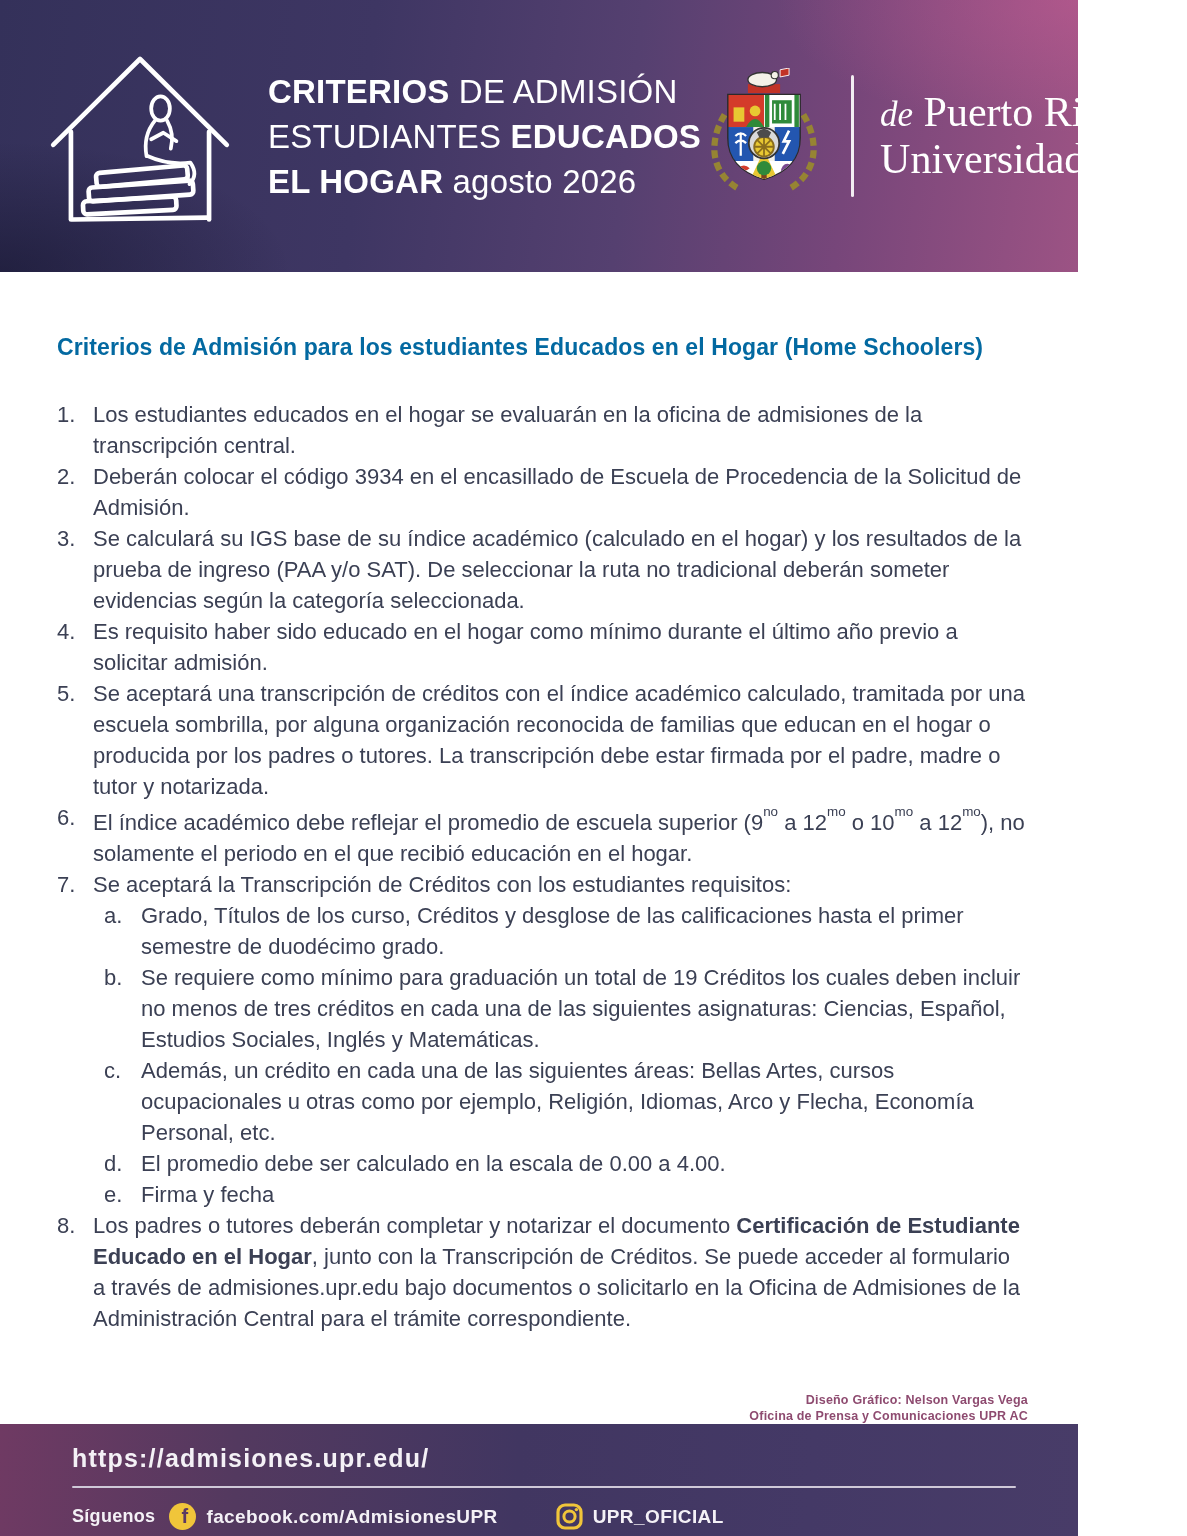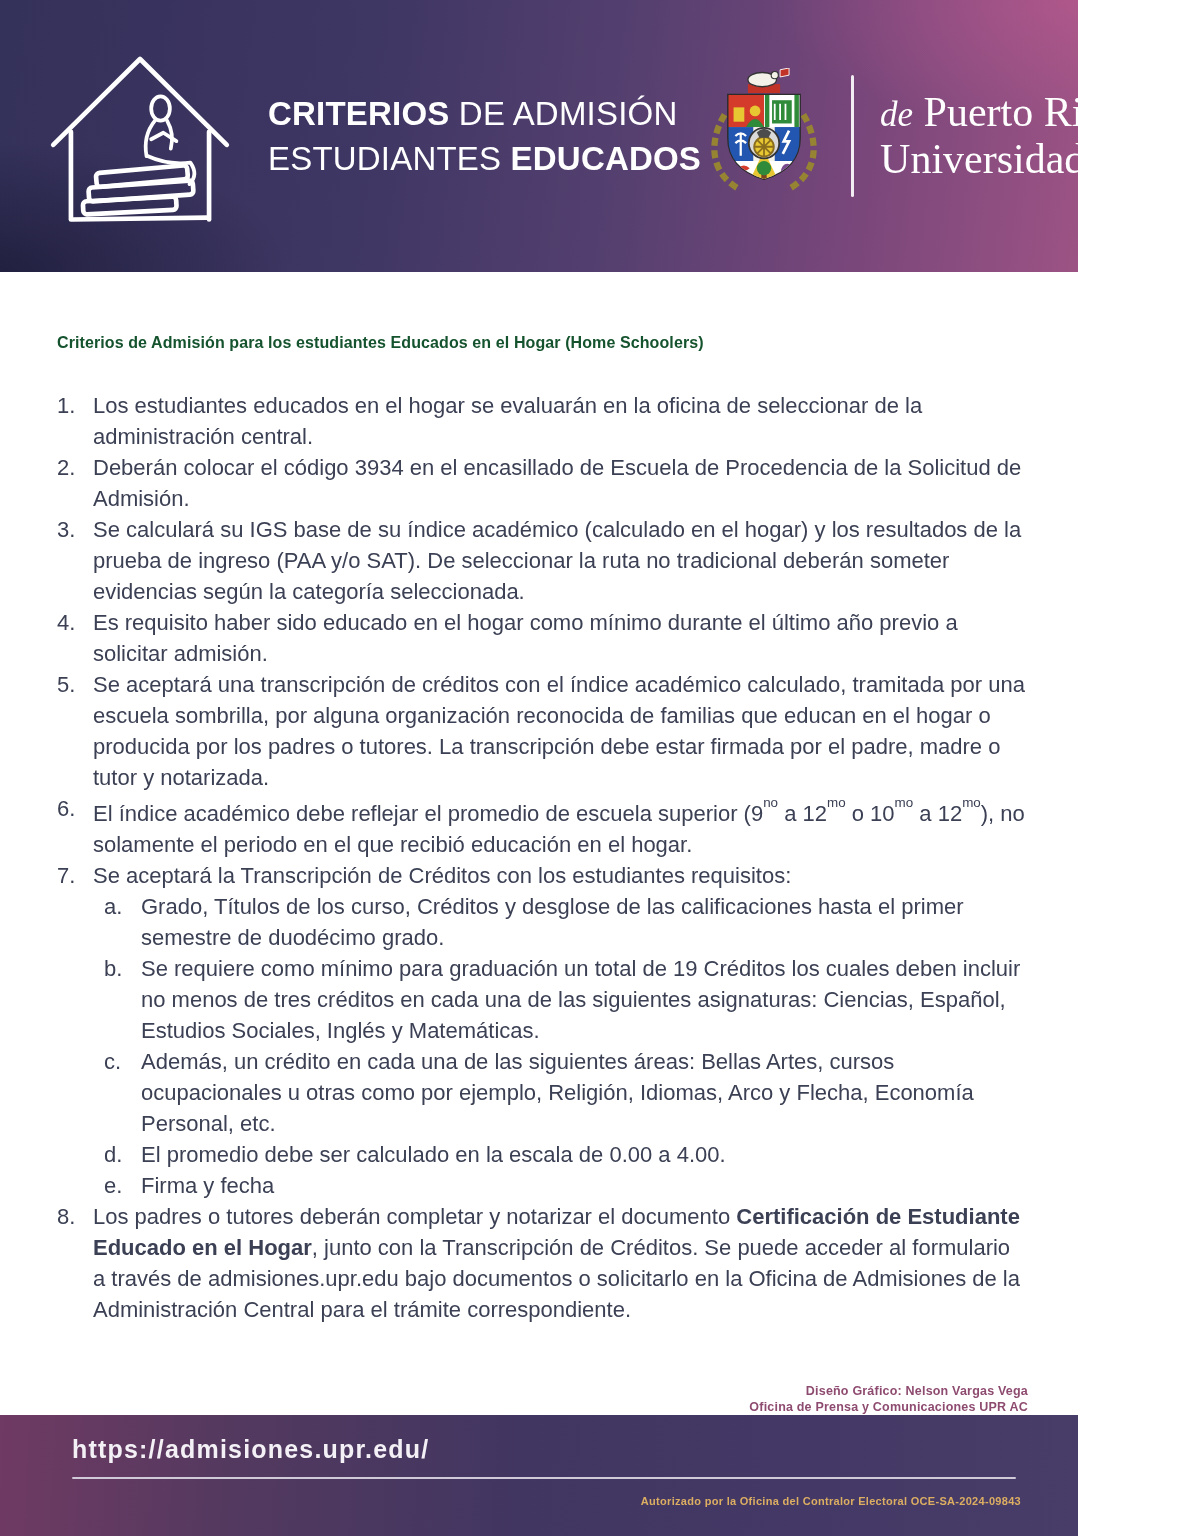--- a/index.html
+++ b/index.html
@@ -20,21 +20,21 @@
   .title-block { margin-left:30px; color:#ffffff; font-size:33px; line-height:45px; letter-spacing:.2px; white-space:nowrap; }
   .title-block .b { font-weight:700; }
   .brand { display:flex; align-items:center; margin-left:auto; }
   .crest { width:126px; height:136px; flex:none; }
   .sep { width:3px; height:122px; background:rgba(255,255,255,.9); margin:0 26px 0 24px; border-radius:2px; }
   .wordmark { color:#ffffff; font-family:"Liberation Serif", serif; font-size:42px; line-height:1.12; white-space:nowrap; }
   .wordmark .de { font-style:italic; font-size:35px; }
 
   
   .content { flex:1; padding:62px 50px 0 57px; color:#3b4054; }
-  .page-title { font-size:16px; font-weight:700; color:#14532d; letter-spacing:.1px; }
+  .page-title { font-size:23px; font-weight:700; color:#0369a1; letter-spacing:.1px; }
   .list { margin-top:38px; font-size:22px; line-height:31px; }
   .li { display:flex; }
   .num { flex:none; width:36px; }
   .txt { flex:1; }
   .sub { margin-left:47px; }
   .sli { display:flex; }
   .slet { flex:none; width:37px; }
   .stxt { flex:1; }
   .bold { font-weight:700; }
   sup.ord { font-size:61%; position:relative; top:-0.45em; letter-spacing:0;text-align:center; }
@@ -79,20 +79,21 @@
       <ellipse cx="127" cy="73" rx="10" ry="13" stroke-width="4"></ellipse>
       <path d="M121 86 q-13 16 -9 38" stroke-width="4"></path>
       <path d="M134 86 q8 14 4 30" stroke-width="4"></path>
       <path d="M117 106 l13 -7 l14 9" stroke-width="4"></path>
       <path d="M113 124 q22 10 46 7 q9 13 -1 23" stroke-width="4"></path>
     </svg>
 
     <div class="title-block">
       <div><span class="b">CRITERIOS</span><span> DE ADMISIÓN</span></div>
       <div><span>ESTUDIANTES </span><span class="b">EDUCADOS</span></div>
+      <div><span class="b">EL HOGAR</span><span> agosto 2026</span></div>
     </div>
 
     <div class="brand">
       <svg class="crest" viewBox="0 0 140 152">
         <defs>
           <clipPath id="shieldClip">
             <path d="M30 30 h80 v48 q0 34 -40 46 q-40 -12 -40 -46 z"></path>
           </clipPath>
         </defs>
 
@@ -140,21 +141,21 @@
     </div>
   </header>
 
   <main class="content">
     <h1 class="page-title">Criterios de Admisión para los estudiantes Educados en el Hogar (Home Schoolers)</h1>
 
     <div class="list">
 
       <div class="li">
         <span class="num">1.</span>
-        <span class="txt">Los estudiantes educados en el hogar se evaluarán en la oficina de seleccionar de la administración central.</span>
+        <span class="txt">Los estudiantes educados en el hogar se evaluarán en la oficina de admisiones de la transcripción central.</span>
       </div>
 
       <div class="li">
         <span class="num">2.</span>
         <span class="txt">Deberán colocar el código 3934 en el encasillado de Escuela de Procedencia de la Solicitud de Admisión.</span>
       </div>
 
       <div class="li">
         <span class="num">3.</span>
         <span class="txt">Se calculará su IGS base de su índice académico (calculado en el hogar) y los resultados de la prueba de ingreso (PAA y/o SAT). De seleccionar la ruta no tradicional deberán someter evidencias según la categoría seleccionada.</span>
@@ -212,16 +213,27 @@
 
     <div class="credits">
       <div>Diseño Gráfico: Nelson Vargas Vega</div>
       <div>Oficina de Prensa y Comunicaciones UPR AC</div>
     </div>
   </main>
 
   <footer class="footer">
     <div class="url">https://admisiones.upr.edu/</div>
     <div class="rule"></div>
+    <div class="social">
+      <span class="follow">Síguenos</span>
+      <span class="fb-icon">f</span>
+      <span class="handle">facebook.com/AdmisionesUPR</span>
+      <svg class="ig-icon" viewBox="0 0 27 27" fill="none">
+        <rect x="2" y="2" width="23" height="23" rx="7" stroke="#f0c53a" stroke-width="3.2"></rect>
+        <circle cx="13.5" cy="13.5" r="5.6" stroke="#f0c53a" stroke-width="3"></circle>
+        <circle cx="20.4" cy="6.6" r="1.7" fill="#f0c53a"></circle>
+      </svg>
+      <span class="handle">UPR_OFICIAL</span>
+    </div>
     <div class="auth">Autorizado por la Oficina del Contralor Electoral OCE-SA-2024-09843</div>
   </footer>
 
 </div>
 
 </body></html>

